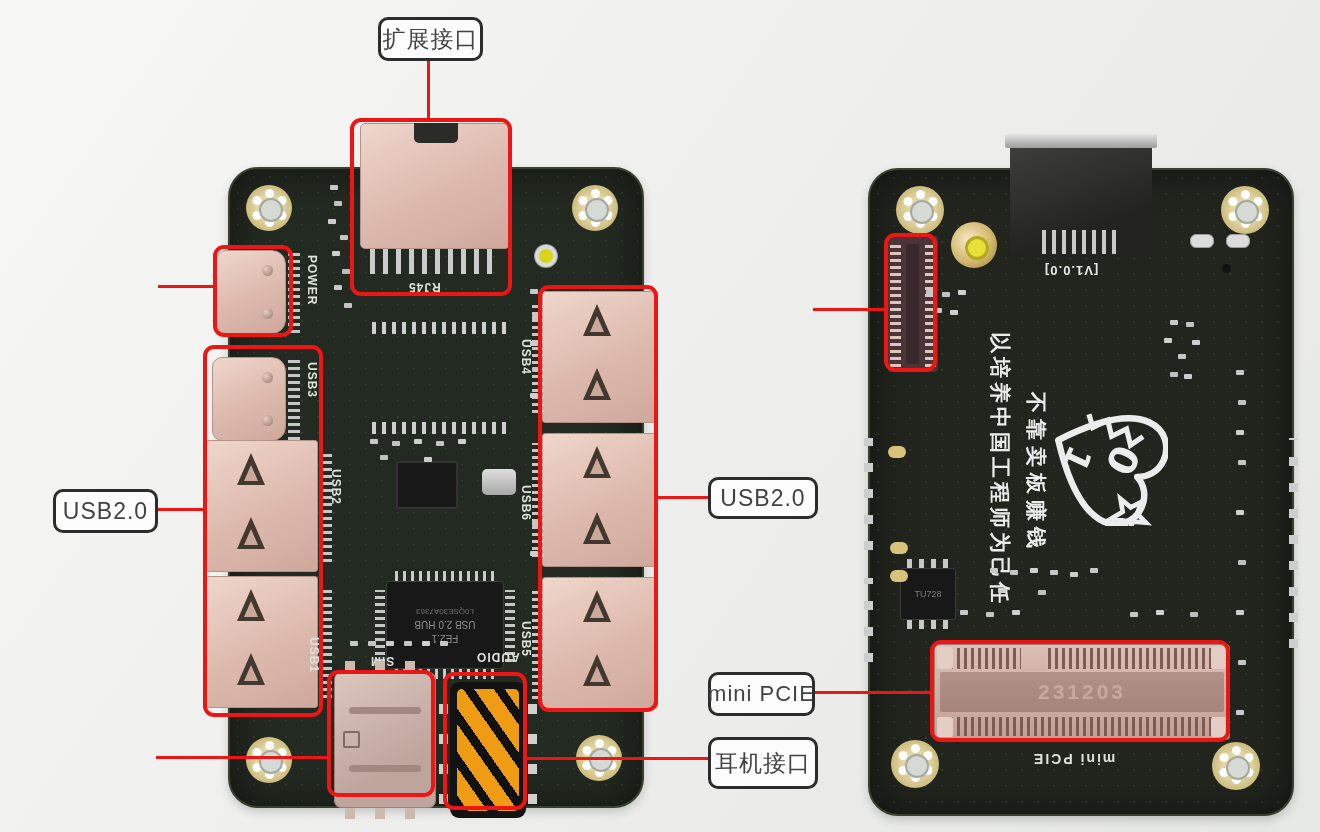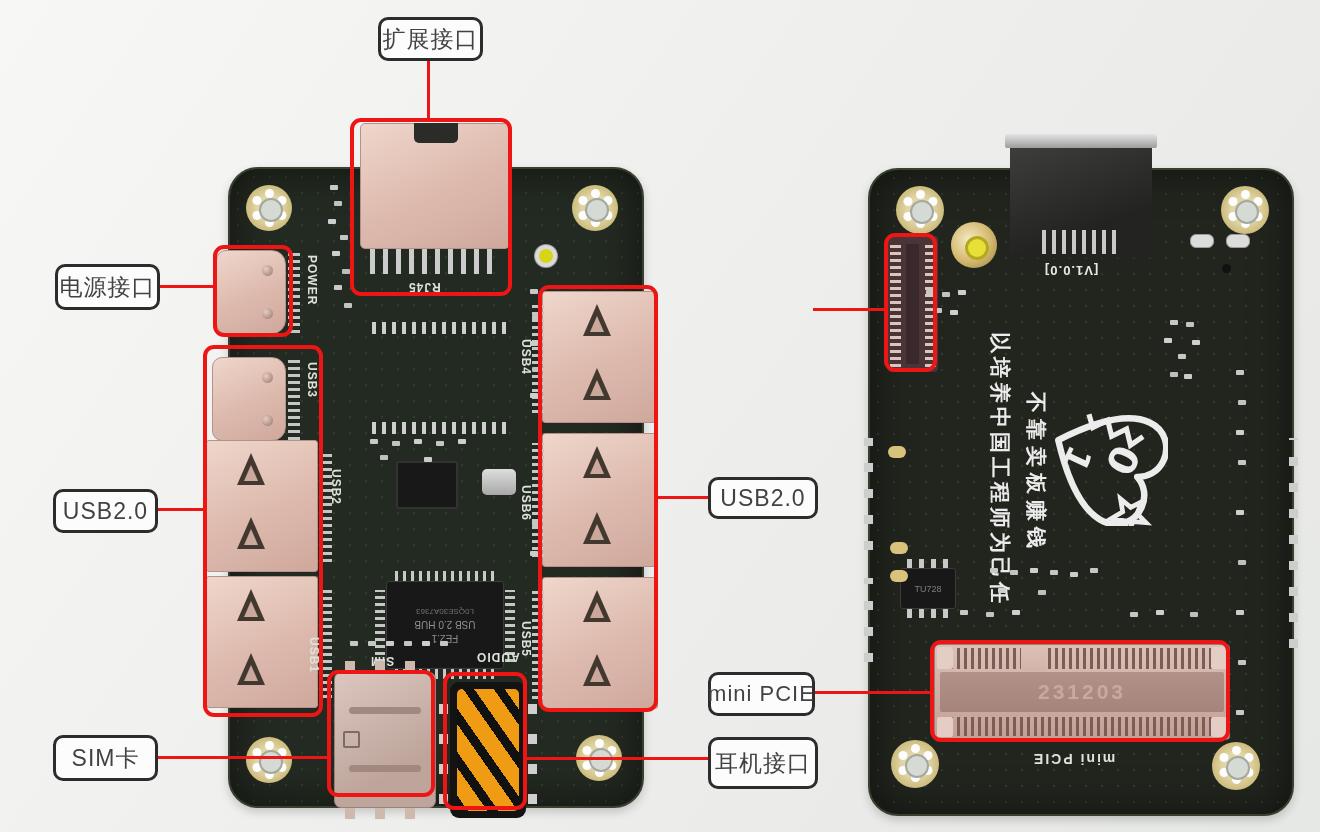--- a/index.html
+++ b/index.html
@@ -210,21 +210,21 @@
     <svg class="abs" style="left:168px;top:226px;" width="130" height="130" viewBox="0 0 100 100">
       <g transform="rotate(115 50 50)">
         <path d="M50 88 C22 66 8 47 8 30 C8 16 19 8 30 8 C40 8 47 14 50 21 C53 14 60 8 70 8 C81 8 92 16 92 30 C92 47 78 66 50 88 Z" fill="none" stroke="#ececec" stroke-width="5" stroke-linejoin="round"></path>
         <polyline points="20,30 30,36 20,44 30,52 20,60 30,68 22,75" fill="none" stroke="#ececec" stroke-width="4"></polyline>
         <polygon transform="translate(66,0) scale(0.26)" points="50,0 63,35 100,38 72,60 82,98 50,76 18,98 28,60 0,38 37,35" fill="none" stroke="#ececec" stroke-width="14"></polygon>
         <text x="43" y="47" text-anchor="middle" font-size="30" font-weight="bold" fill="#ececec" font-family="DejaVu Sans, sans-serif">0</text>
         <text x="57" y="78" text-anchor="middle" font-size="26" font-weight="bold" fill="#ececec" font-family="DejaVu Sans, sans-serif">1</text>
       </g>
     </svg>
 
-    <div class="chip" style="left:30px;top:398px;width:56px;height:41px;display:flex;align-items:center;justify-content:center;">
+    <div class="chip" style="left:30px;top:398px;width:56px;height:52px;display:flex;align-items:center;justify-content:center;">
       <div class="pins-h" style="left:6px;top:-10px;width:44px;height:9px;background:repeating-linear-gradient(90deg,#c9c9c9 0 5px,rgba(0,0,0,0) 5px 12px);"></div>
       <div class="pins-h" style="left:6px;bottom:-10px;width:44px;height:9px;background:repeating-linear-gradient(90deg,#c9c9c9 0 5px,rgba(0,0,0,0) 5px 12px);"></div>
       <span style="color:#7d7d7d;font-size:9px;">TU728</span>
     </div>
 
     <div class="abs" style="left:64px;top:474px;width:294px;height:94px;background:linear-gradient(#dcc0b6,#c2a096);border:1px solid #9a7f77;border-radius:4px;">
       <div class="abs" style="left:8px;top:3px;right:8px;height:21px;background:repeating-linear-gradient(90deg,#7c5d55 0 3px,rgba(0,0,0,0) 3px 7px);"></div>
       <div class="abs" style="left:86px;top:0;width:26px;height:26px;background:linear-gradient(#dcc0b6,#d2b3a9);"></div>
       <div class="abs" style="left:5px;top:27px;right:5px;height:40px;background:linear-gradient(#b29189,#a5847c);border-radius:2px;display:flex;align-items:center;justify-content:center;">
         <span style="color:#cbb0a6;font-size:21px;letter-spacing:3px;font-weight:bold;opacity:.85;">231203</span>
@@ -266,20 +266,18 @@
   <div class="rline" style="left:427px;top:59px;width:3px;height:60px;"></div>
   <div class="rline" style="left:158px;top:285px;width:56px;height:3px;"></div>
   <div class="rline" style="left:156px;top:508px;width:48px;height:3px;"></div>
   <div class="rline" style="left:156px;top:756px;width:172px;height:3px;"></div>
   <div class="rline" style="left:813px;top:308px;width:72px;height:3px;"></div>
   <div class="rline" style="left:657px;top:496px;width:52px;height:3px;"></div>
   <div class="rline" style="left:813px;top:691px;width:118px;height:3px;"></div>
   <div class="rline" style="left:526px;top:757px;width:183px;height:3px;"></div>
 
   <div class="lbl" style="left:378px;top:17px;width:105px;height:44px;">扩展接口</div>
-  <div class="lbl" style="left:55px;top:264px;width:105px;height:46px;">电源接口</div>
   <div class="lbl" style="left:53px;top:489px;width:105px;height:44px;">USB2.0</div>
-  <div class="lbl" style="left:53px;top:735px;width:105px;height:46px;">SIM卡</div>
   <div class="lbl" style="left:708px;top:477px;width:110px;height:42px;">USB2.0</div>
   <div class="lbl" style="left:708px;top:672px;width:107px;height:44px;font-size:22px;">mini PCIE</div>
   <div class="lbl" style="left:708px;top:737px;width:110px;height:52px;">耳机接口</div>
 
 </div>
 
 </body></html>

